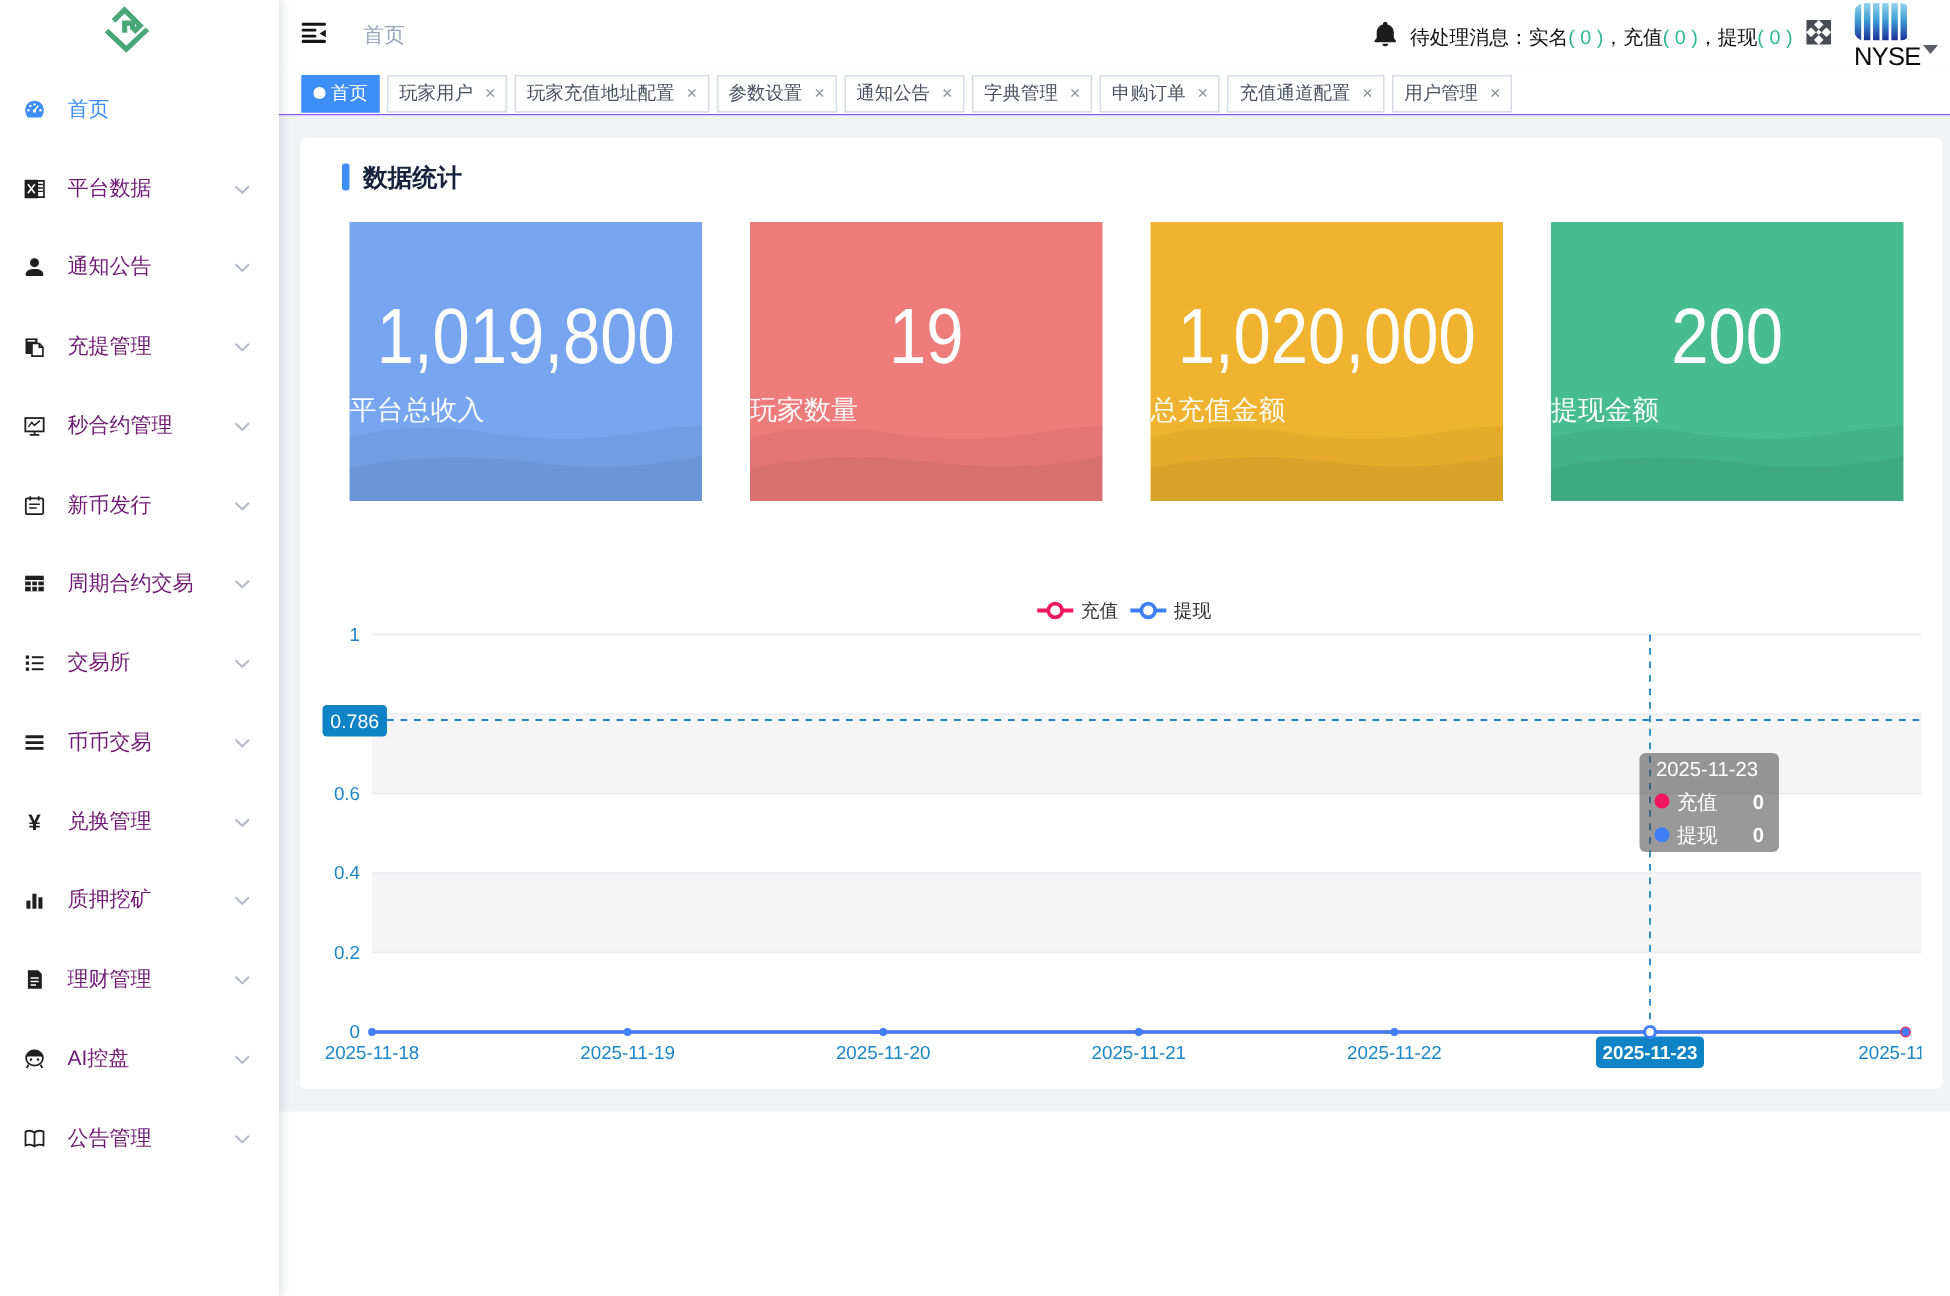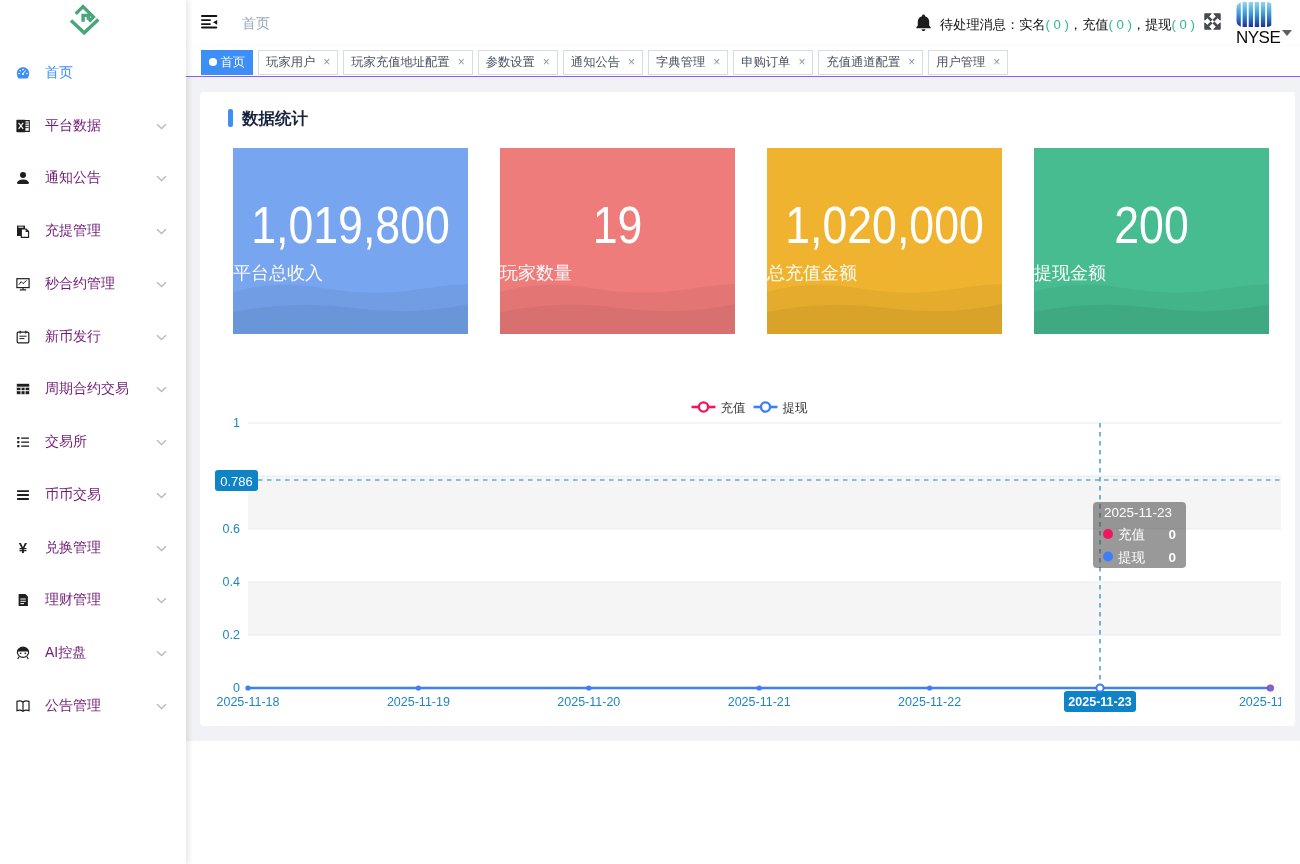--- a/index.html
+++ b/index.html
@@ -345,20 +345,33 @@
         <svg class="ic" viewBox="0 0 14 14">
           <text x="7" y="12.4" text-anchor="middle" font-size="15" font-weight="bold" fill="#1f1f1f" font-family="Liberation Sans">¥</text>
         </svg>
         <span class="tx">兑换管理</span>
         <svg class="ar" width="11" height="7" viewBox="0 0 11 7">
           <path d="M1 1.2 L5.5 5.5 L10 1.2" fill="none" stroke="#b3bbc8" stroke-width="1.4"></path>
         </svg>
       </div>
       <div class="mi">
         <svg class="ic" viewBox="0 0 14 14">
+          <g fill="#1f1f1f">
+            <rect x="1.6" y="7.4" width="2.7" height="5.4"></rect>
+            <rect x="5.6" y="2.8" width="2.7" height="10"></rect>
+            <rect x="9.6" y="5.2" width="2.7" height="7.6"></rect>
+          </g>
+        </svg>
+        <span class="tx">质押挖矿</span>
+        <svg class="ar" width="11" height="7" viewBox="0 0 11 7">
+          <path d="M1 1.2 L5.5 5.5 L10 1.2" fill="none" stroke="#b3bbc8" stroke-width="1.4"></path>
+        </svg>
+      </div>
+      <div class="mi">
+        <svg class="ic" viewBox="0 0 14 14">
           <path d="M2.6 0.9 L9.4 0.9 L11.9 3.4 L11.9 13.1 L2.6 13.1 Z" fill="#1f1f1f"></path>
           <g stroke="#fff" stroke-width="1">
             <path d="M4.4 6 L9.8 6 M4.4 8.3 L9.8 8.3 M4.4 10.6 L8 10.6"></path>
           </g>
         </svg>
         <span class="tx">理财管理</span>
         <svg class="ar" width="11" height="7" viewBox="0 0 11 7">
           <path d="M1 1.2 L5.5 5.5 L10 1.2" fill="none" stroke="#b3bbc8" stroke-width="1.4"></path>
         </svg>
       </div>

